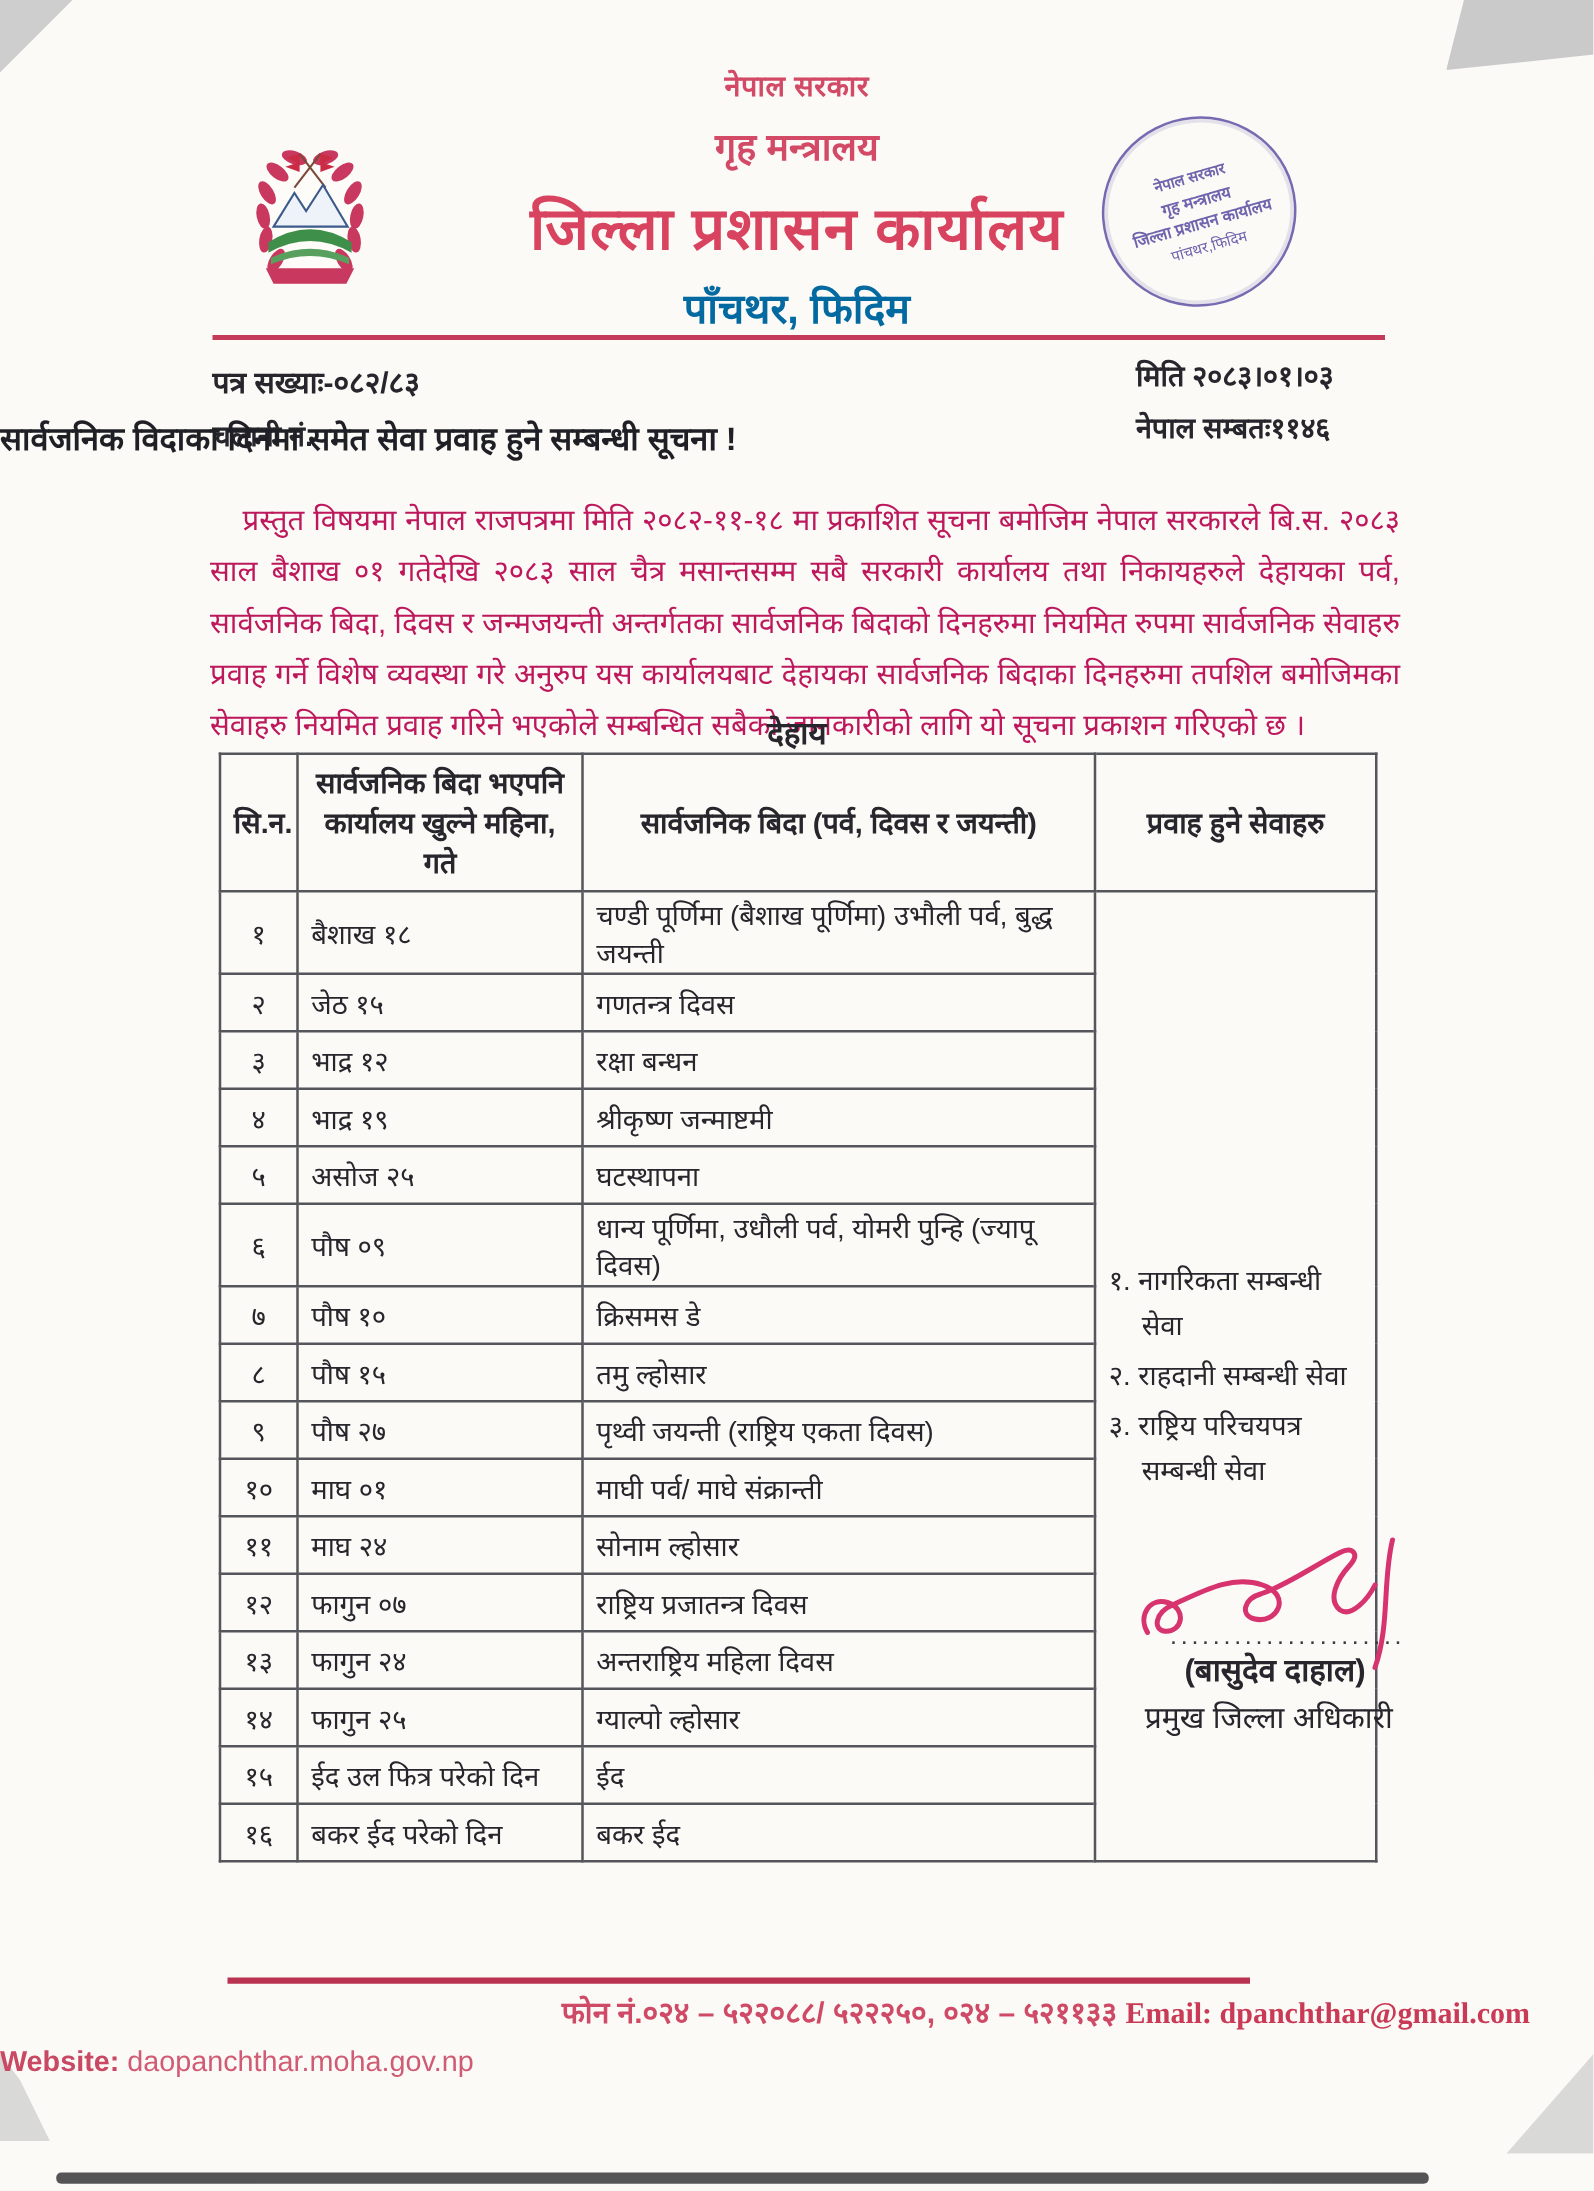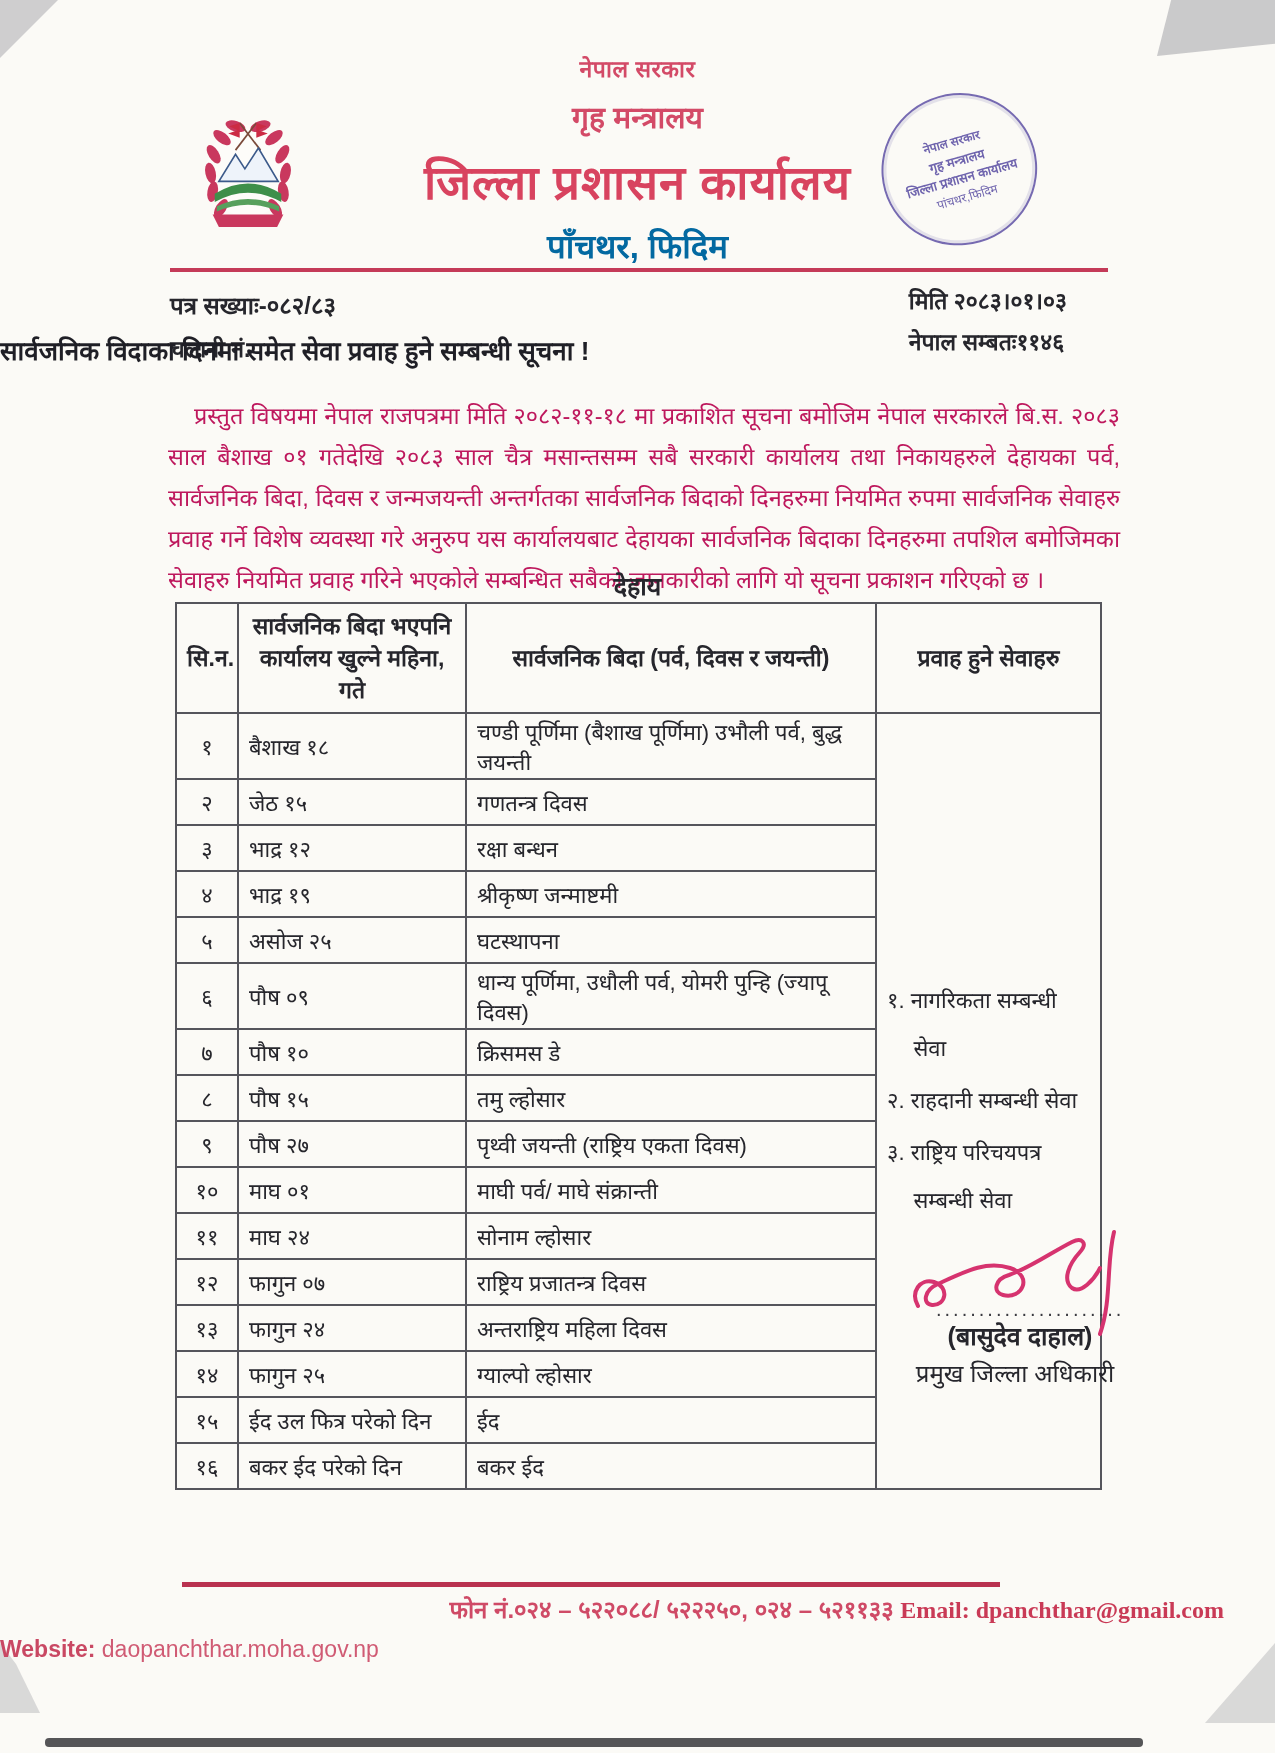--- a/index.html
+++ b/index.html
@@ -50,21 +50,21 @@
 
   .tbl-caption{position:absolute;left:0;top:568px;width:1275px;text-align:center;font-size:25px;font-weight:700;}
 
   
   table.holidays{position:absolute;left:175px;top:602px;width:925px;border-collapse:collapse;table-layout:fixed;}
   table.holidays th,table.holidays td{border:2px solid #55555c;padding:2px 10px;color:#26262c;}
   table.holidays th{font-size:23px;font-weight:700;text-align:center;height:104px;line-height:32px;}
   table.holidays td{font-size:22px;height:40px;}
   td.sn{text-align:center;width:62px;}
   col.c1{width:62px;}col.c2{width:228px;}col.c3{width:410px;}col.c4{width:225px;}
-  td.services{vertical-align:middle;font-size:22px;line-height:48px;padding-left:14px;}
+  td.services{vertical-align:middle;font-size:22px;line-height:36px;padding-left:14px;}
   td.services div{padding-left:1.2em;text-indent:-1.2em;margin:4px 0;}
 
   
   .sig-wrap{position:absolute;left:900px;top:1228px;width:260px;}
   .sig-dots{position:absolute;left:36px;top:70px;font-size:20px;letter-spacing:3px;color:#3a3a40;}
   .sig-svg{position:absolute;left:0;top:0;}
   .sig-name{position:absolute;left:910px;top:1318px;width:220px;text-align:center;font-size:25px;font-weight:700;}
   .sig-role{position:absolute;left:885px;top:1356px;width:260px;text-align:center;font-size:24px;}
 
   

